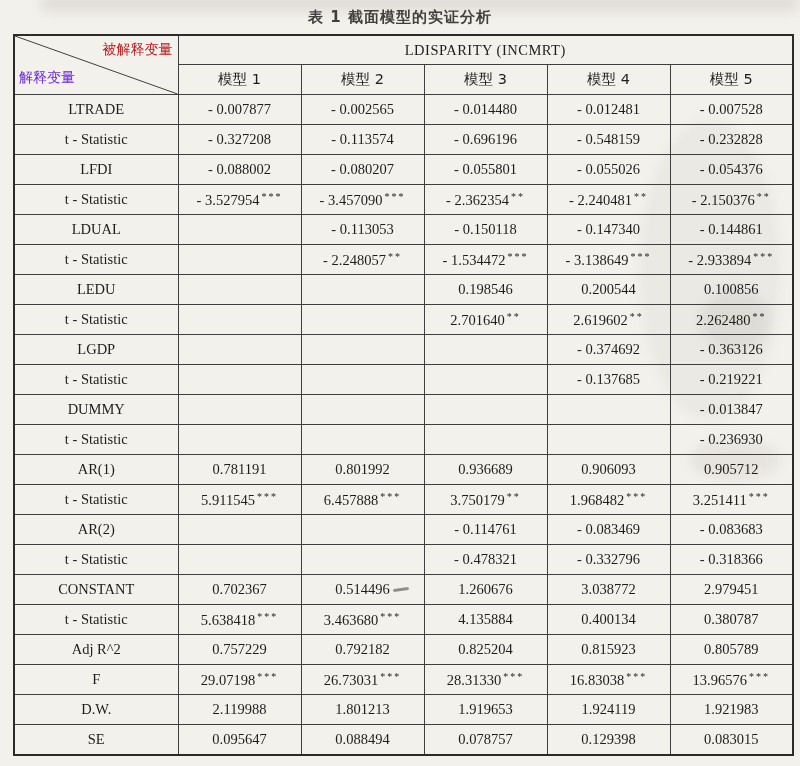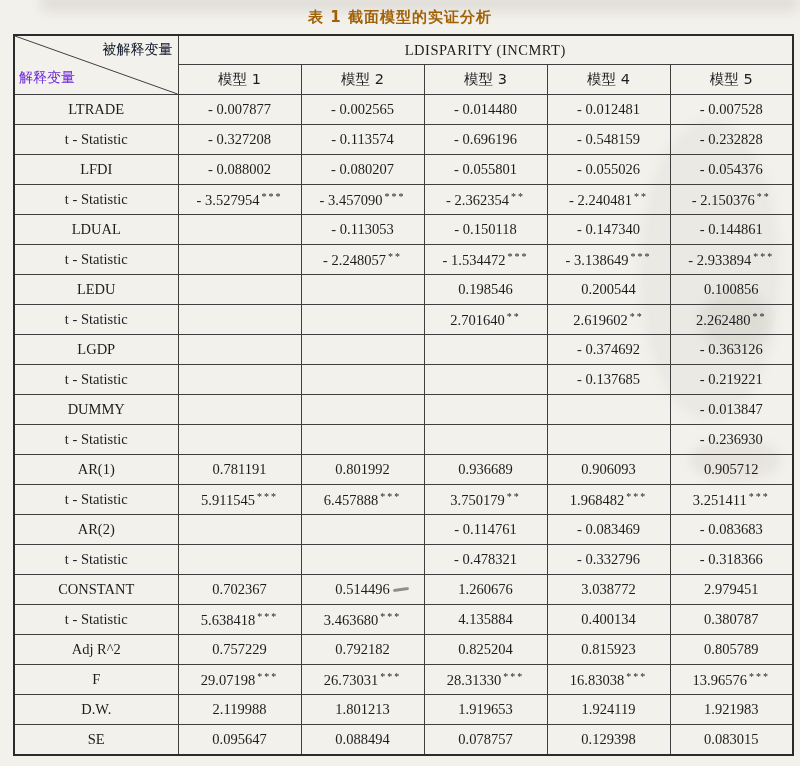--- a/index.html
+++ b/index.html
@@ -19,21 +19,21 @@
   .sm2{left:640px;top:120px;width:140px;height:300px;background:rgba(130,125,115,0.07);}
   .sm3{left:700px;top:290px;width:70px;height:60px;background:rgba(110,105,95,0.10);}
   .sm4{left:690px;top:440px;width:90px;height:40px;background:rgba(110,105,95,0.09);}
   .pen-mark{position:absolute;left:393px;top:588px;width:16px;height:3px;background:rgba(60,60,60,0.55);border-radius:2px;transform:rotate(-8deg);filter:blur(0.4px);}
 
   .title{
     position:absolute;top:8px;left:0;width:100%;
     text-align:center;
     font-family:"DejaVu Sans", sans-serif;
     font-weight:bold;font-size:15px;letter-spacing:1px;
-    color:#a16207;
+    color:#404040;
   }
 
   table.main{
     position:absolute;left:13px;top:34px;
     border-collapse:collapse;
     table-layout:fixed;
     width:779px;
     background:transparent;
   }
   table.main td{
@@ -47,21 +47,21 @@
   }
   table.main{border:2px solid #2b2b2b;}
   thead tr.r1 td{height:28px;}
   thead tr.r2 td{height:29px;}
   tbody tr td{height:29px;}
 
   td.corner{position:relative;padding:0;}
   td.corner svg{position:absolute;inset:0;width:100%;height:100%;}
   .corner-top{
     position:absolute;top:5px;right:5px;
-    font-family:"DejaVu Sans", sans-serif;font-size:14px;color:#0f172a;
+    font-family:"DejaVu Sans", sans-serif;font-size:14px;color:#b91c1c;
   }
   .corner-bottom{
     position:absolute;bottom:7px;left:4px;
     font-family:"DejaVu Sans", sans-serif;font-size:14px;color:#6d28d9;
   }
   .span-header{font-size:14.5px;letter-spacing:0.5px;}
   .col-header{font-family:"DejaVu Sans", sans-serif;font-size:13.5px;}
   td.label{font-size:14.5px;}
   sup.stars{
     font-size:10px;letter-spacing:2px;margin-left:2px;

